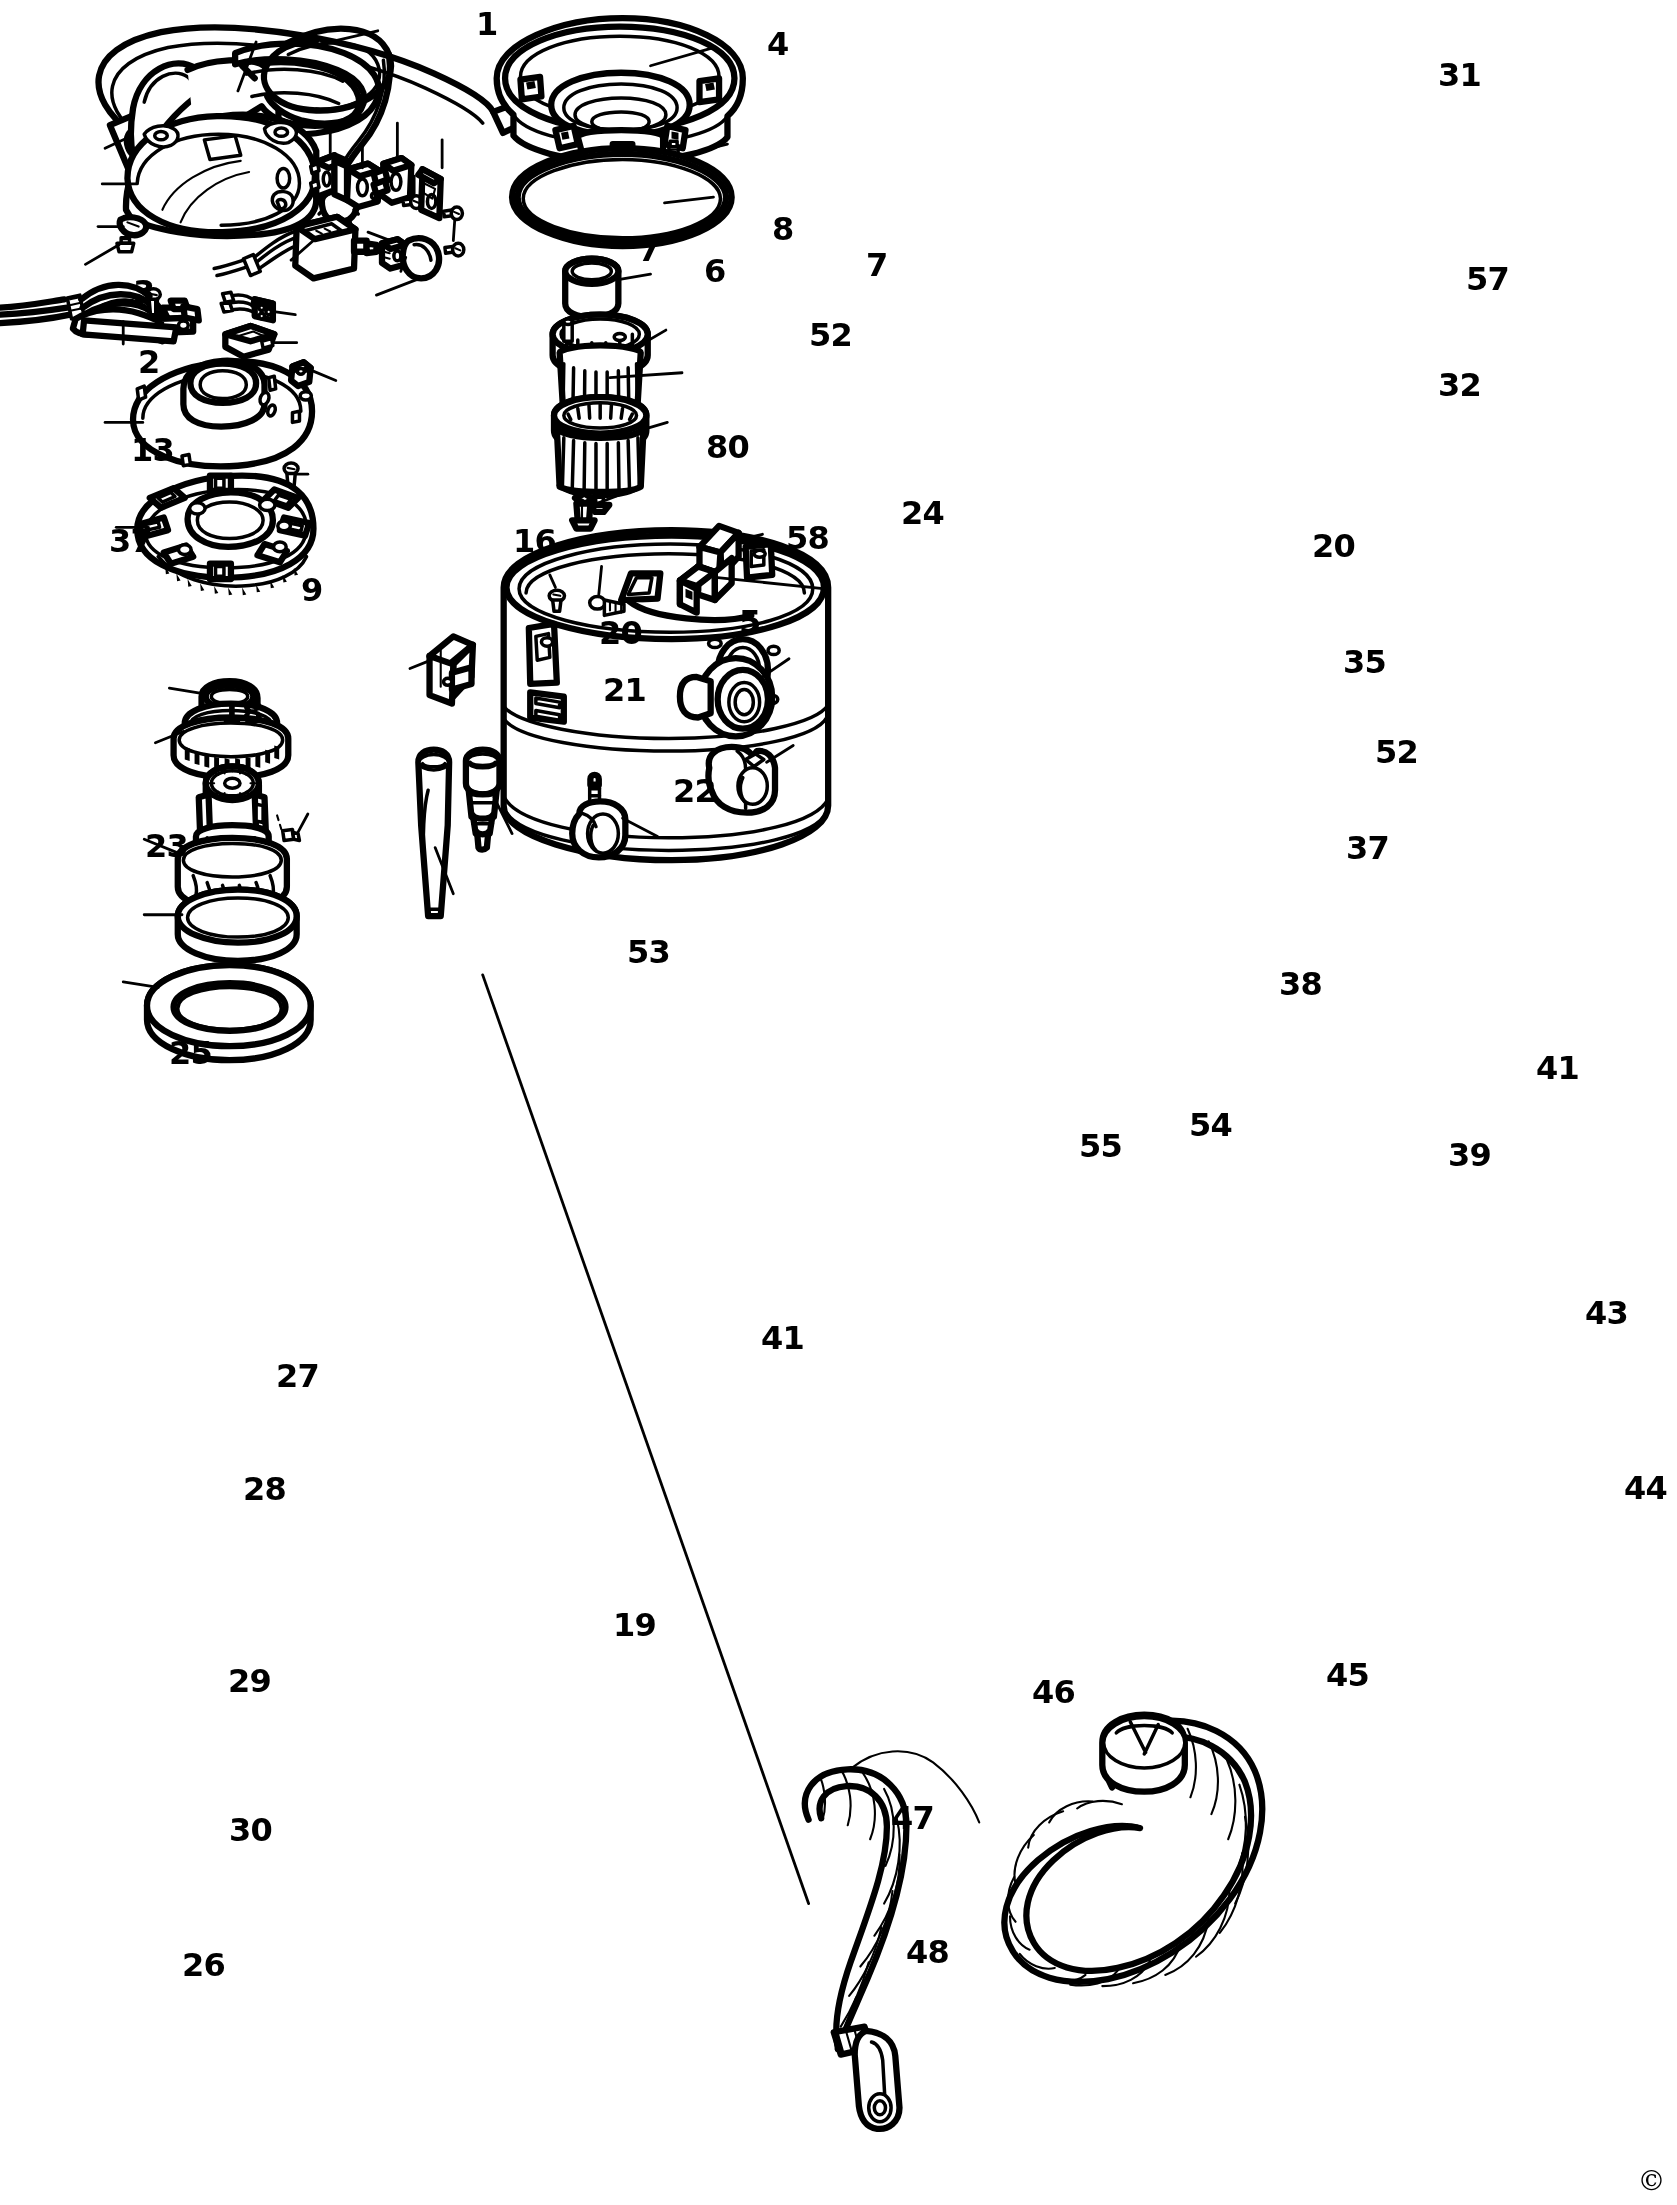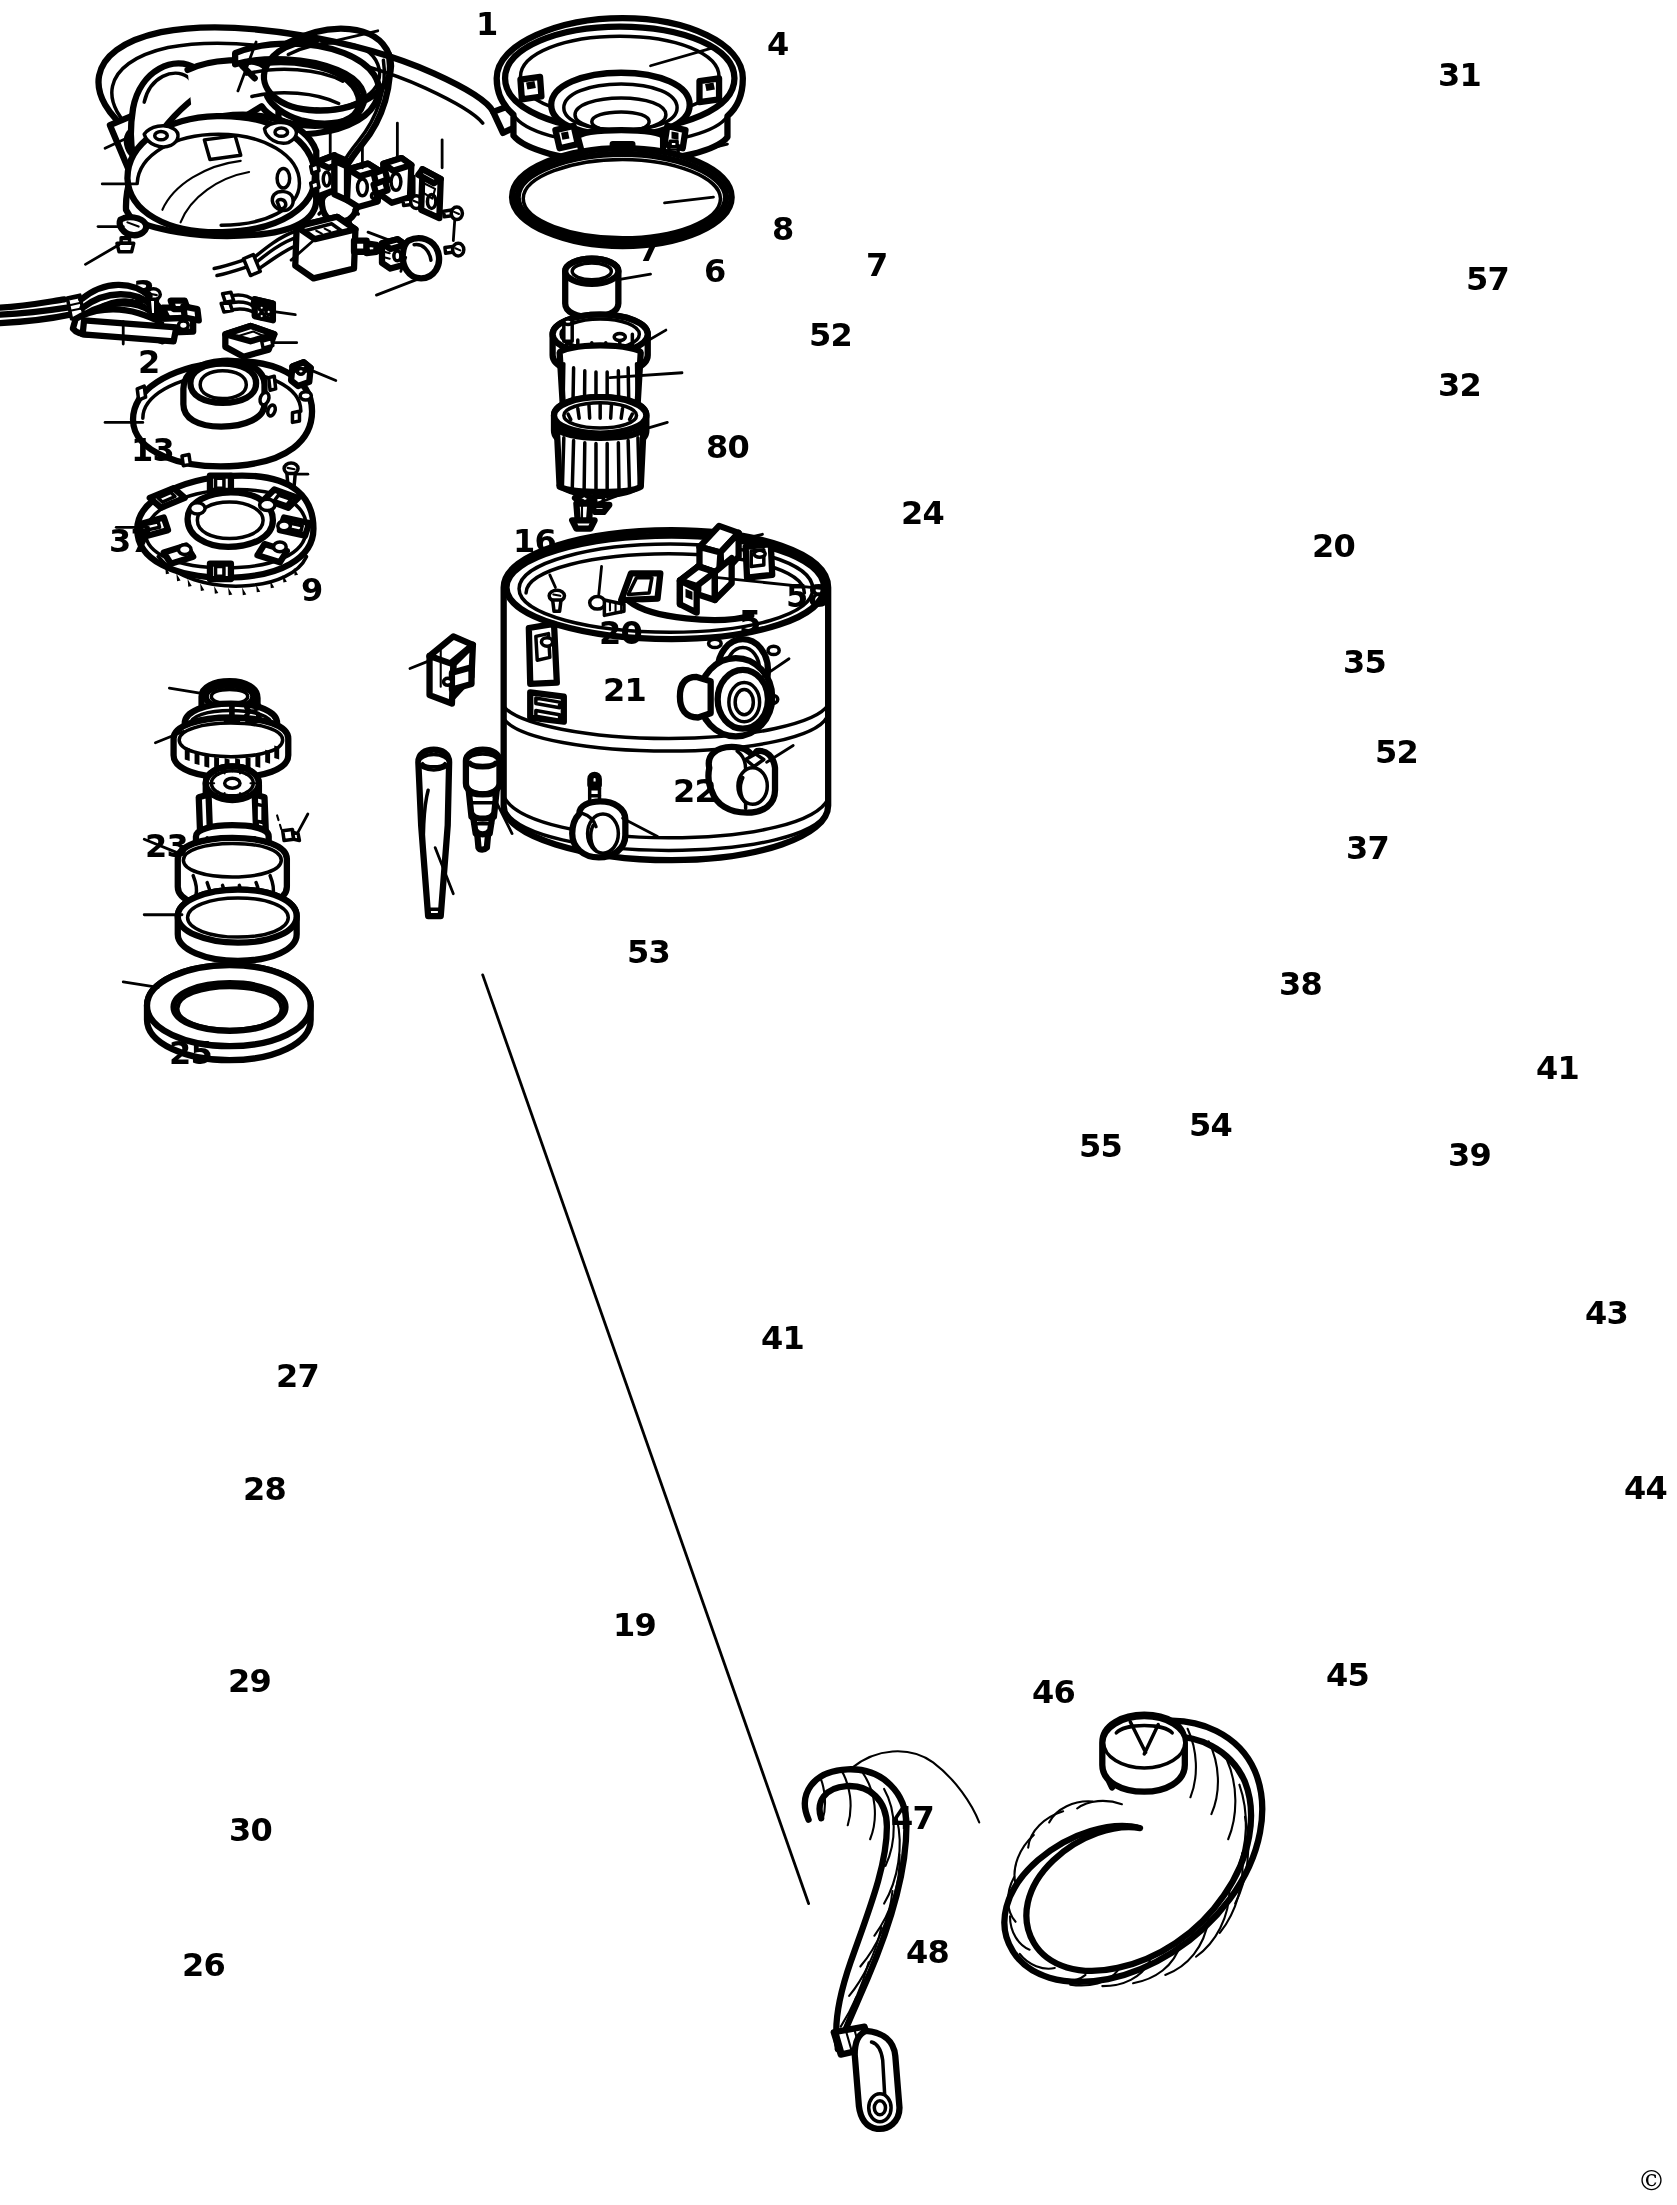--- a/index.html
+++ b/index.html
@@ -610,21 +610,21 @@
       <div class="callout" style="left: 704px; top: 255px;">6</div>
       <div class="callout" style="left: 772px; top: 213px;">8</div>
       <div class="callout" style="left: 866px; top: 249px;">7</div>
       <div class="callout" style="left: 809px; top: 319px;">52</div>
       <div class="callout" style="left: 138px; top: 346px;">2</div>
       <div class="callout" style="left: 1438px; top: 369px;">32</div>
       <div class="callout" style="left: 131px; top: 434px;">13</div>
       <div class="callout" style="left: 706px; top: 431px;">80</div>
       <div class="callout" style="left: 901px; top: 497px; text-align: right;">24</div>
       <div class="callout" style="left: 513px; top: 525px;">16</div>
-      <div class="callout" style="left: 786px; top: 580px; text-align: right;">58</div>
+      <div class="callout" style="left: 786px; top: 522px; text-align: right;">58</div>
       <div class="callout" style="left: 109px; top: 525px;">37</div>
       <div class="callout" style="left: 1312px; top: 530px;">20</div>
       <div class="callout" style="left: 739px; top: 606px;">5</div>
       <div class="callout" style="left: 301px; top: 574px;">9</div>
       <div class="callout" style="left: 599px; top: 617px;">20</div>
       <div class="callout" style="left: 1343px; top: 646px;">35</div>
       <div class="callout" style="left: 603px; top: 674px;">21</div>
       <div class="callout" style="left: 220px; top: 697px;">18</div>
       <div class="callout" style="left: 1375px; top: 736px;">52</div>
       <div class="callout" style="left: 673px; top: 775px;">22</div>

